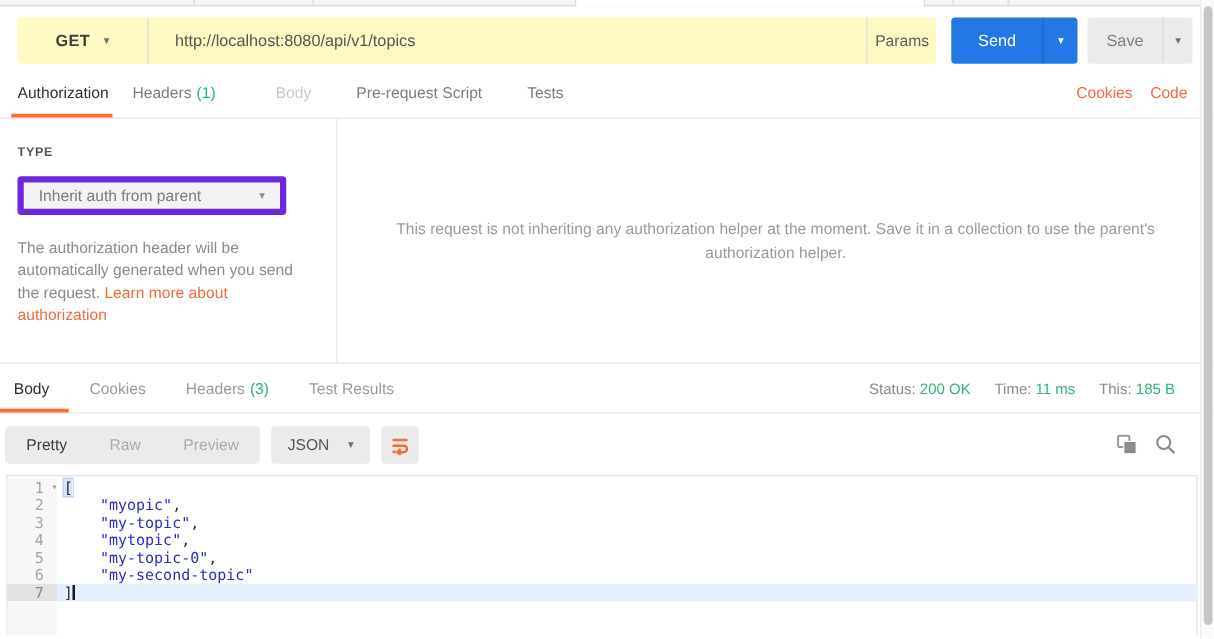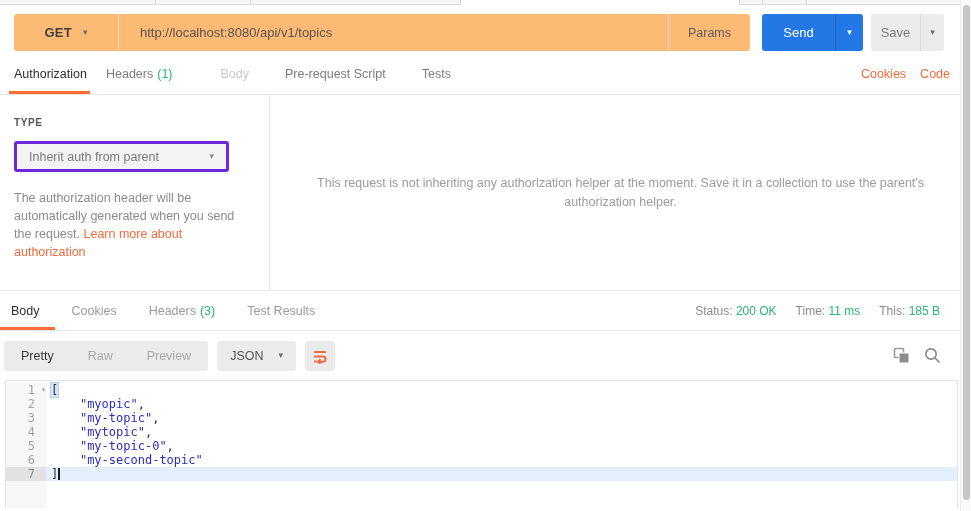--- a/index.html
+++ b/index.html
@@ -9,50 +9,50 @@
     background:#fff; color:#333; position:relative; font-size:12.5px;
   }
 
   
   .tabstrip { height:5px; background:#f5f5f5; border-bottom:1px solid #dcdcdc; position:relative; }
   .tabstrip .sep { position:absolute; top:0; bottom:0; width:1px; background:#d9d9d9; }
   .tabstrip .active-tab { position:absolute; top:0; bottom:-1px; left:460px; width:280px; background:#fff; border-left:1px solid #d9d9d9; border-right:1px solid #d9d9d9; }
 
   
   .request-bar { height:46px; padding:9px 17px 0 14px; display:flex; align-items:flex-start; }
-  .url-group { width:736px; height:37px; background:#fdba74; border-radius:3px; display:flex; align-items:flex-start; }
+  .url-group { width:736px; height:37px; background:#fef9c3; border-radius:3px; display:flex; align-items:flex-start; }
   .method { width:105px; height:100%; display:flex; align-items:center; justify-content:center; gap:11px; border-right:1px solid #dcdcdc; cursor:pointer; }
   .method-label { font-size:13px; font-weight:bold; color:#3f3f3f; letter-spacing:.3px; }
   .caret { font-size:9px; color:#6e6e6e; line-height:1; }
   .url-input { flex:1; height:100%; border:0; background:transparent; outline:none; padding:0 10px 0 21px; font-family:"Liberation Sans", sans-serif; font-size:13px; color:#565656; }
-  .params-btn { width:82px; height:100%; border-left:1px solid #dcdcdc; display:flex; align-items:center; justify-content:center; color:#5e5e5e; font-size:12.5px; cursor:pointer; }
+  .params-btn { width:56px; height:100%; border-left:1px solid #dcdcdc; display:flex; align-items:center; justify-content:center; color:#5e5e5e; font-size:12.5px; cursor:pointer; }
   .send-btn { margin-left:12px; width:101px; height:37px; background:#2478e5; border-radius:3px; display:flex; color:#fff; cursor:pointer; }
   .send-label { flex:1; display:flex; align-items:center; justify-content:center; font-size:13px; }
   .send-caret { width:28px; display:flex; align-items:center; justify-content:center; border-left:1px solid rgba(0,0,0,.18); }
   .send-caret .caret { color:#fff; }
-  .save-btn { margin-left:8px; width:73px; height:37px; background:#ebebeb; border-radius:3px; display:flex; cursor:pointer; }
+  .save-btn { margin-left:8px; width:84px; height:37px; background:#ebebeb; border-radius:3px; display:flex; cursor:pointer; }
   .save-label { flex:1; display:flex; align-items:center; justify-content:center; font-size:13px; color:#7d7d7d; }
   .save-caret { width:24px; display:flex; align-items:center; justify-content:center; border-left:1px solid #dcdcdc; }
 
   
   .request-tabs { height:44px; border-bottom:1px solid #e6e6e6; display:flex; align-items:stretch; padding:3px 21px 0 14px; }
   .tab { display:flex; align-items:center; gap:4px; font-size:12.5px; color:#7d7d7d; position:relative; cursor:pointer; }
   .tab + .tab { margin-left:38px; }
   .tab.active { color:#2f2f2f; }
   .tab.active::after { content:""; position:absolute; left:-5px; right:-3px; bottom:0; height:3px; background:#ff6c37; }
   .tab.dim { color:#c9c9c9; }
   .tab .count { color:#2cb673; }
   .top-links { margin-left:auto; display:flex; align-items:center; gap:14px; }
   .olink { color:#f26b3b; font-size:12.5px; cursor:pointer; }
 
   
   .auth-section { height:196px; border-bottom:1px solid #e6e6e6; display:flex; }
   .auth-left { width:270px; border-right:1px solid #e6e6e6; padding:22px 40px 0 14px; }
   .type-label { font-size:10px; font-weight:bold; letter-spacing:.6px; color:#555; }
-  .type-select { margin-top:13px; height:31px; background:#f3f3f3; border:3px solid #6d28d9; border-radius:3px; display:flex; align-items:center; padding:0 12px; cursor:pointer; }
+  .type-select { margin-top:13px; height:31px; background:#f3f3f3; border:5px solid #6d28d9; border-radius:3px; display:flex; align-items:center; padding:0 12px; cursor:pointer; }
   .type-select-value { font-size:12.5px; color:#7a7a7a; }
   .type-select .caret { margin-left:auto; color:#8a8a8a; }
   .auth-desc { margin-top:17px; font-size:12.5px; line-height:18px; color:#8b8b8b; width:234px; }
   .auth-desc .olink { font-size:12.5px; }
   .auth-right { flex:1; display:flex; align-items:center; justify-content:center; padding:0 40px; }
   .auth-msg { max-width:610px; text-align:center; font-size:12.5px; line-height:19px; color:#9b9b9b; }
 
   
   .response-tabs { height:40px; border-bottom:1px solid #e6e6e6; display:flex; align-items:stretch; padding:0 31px 0 11px; }
   .rtab { display:flex; align-items:center; gap:4px; font-size:12.5px; color:#9b9b9b; position:relative; cursor:pointer; }

